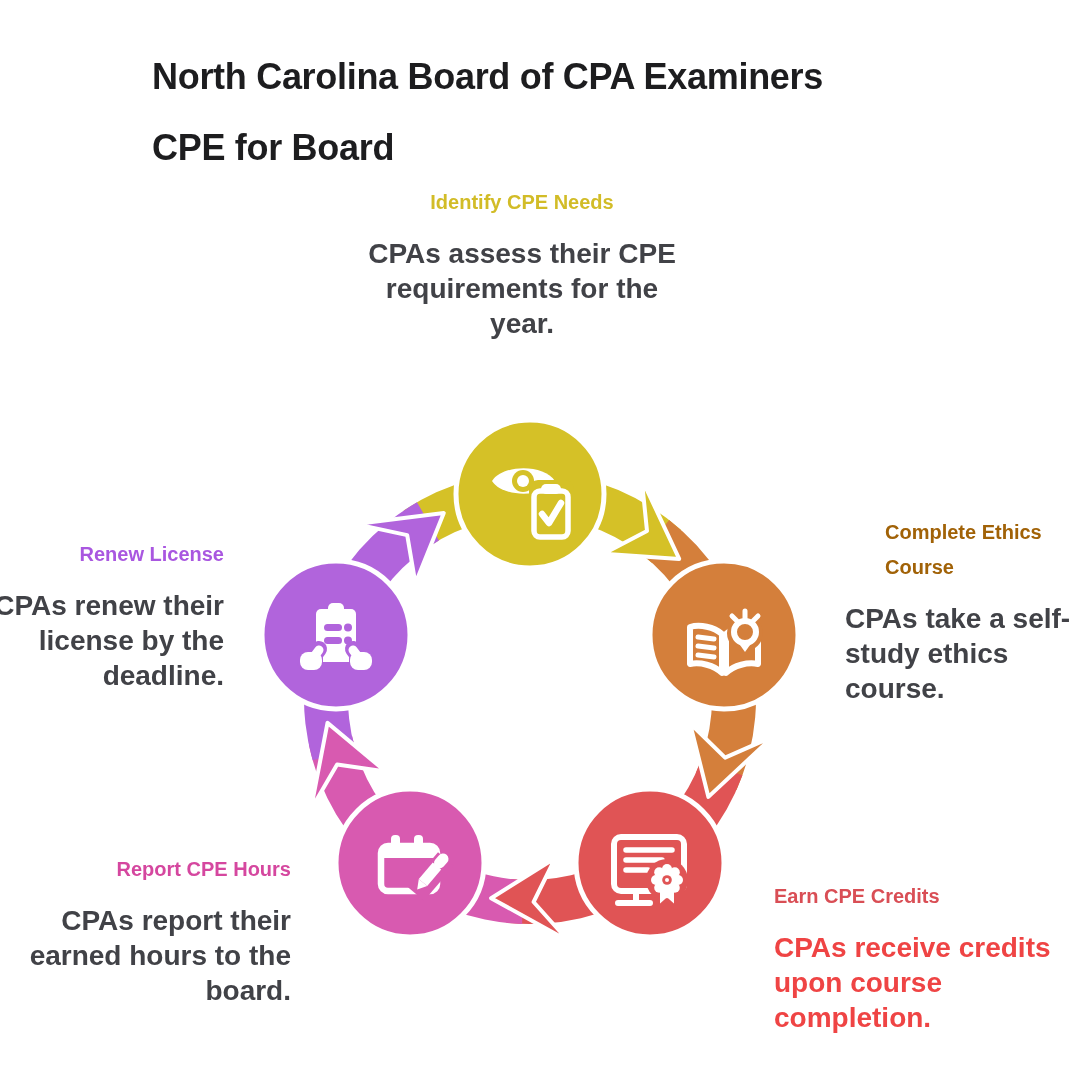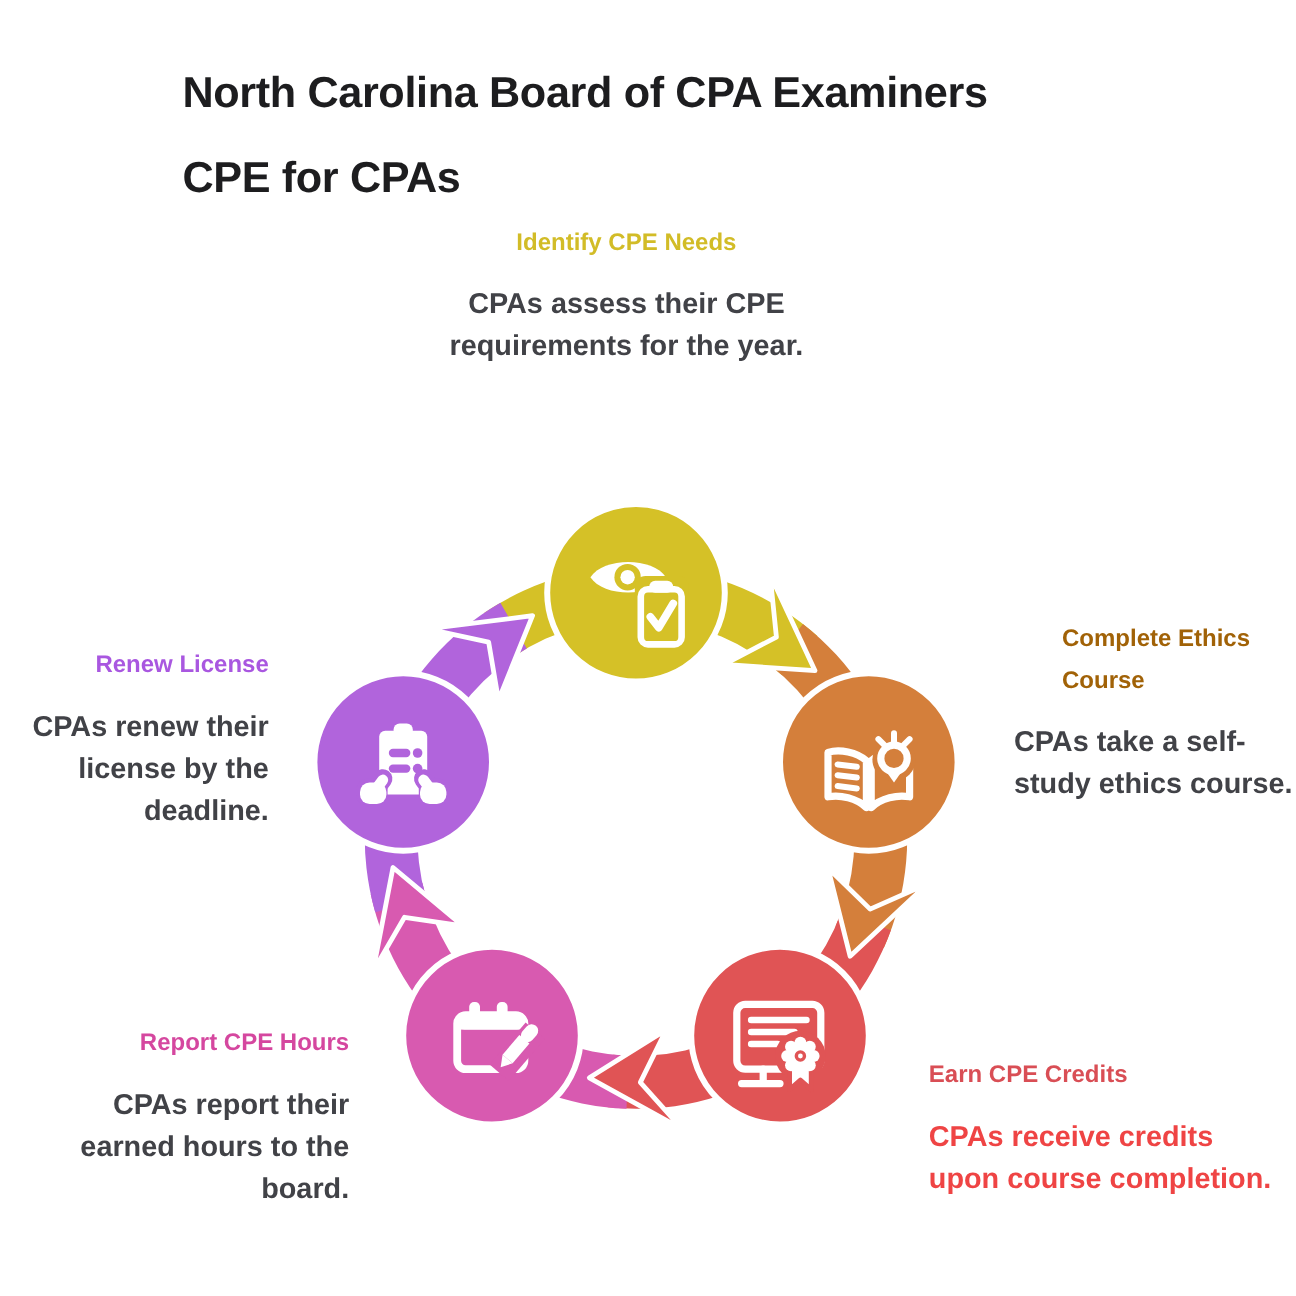--- a/index.html
+++ b/index.html
@@ -7,39 +7,39 @@
     position:relative;width:1080px;height:1080px;overflow:hidden;
     font-family:"Liberation Sans","DejaVu Sans",sans-serif;background:#fff;
   }
   .title{
     position:absolute;left:152px;top:41px;
     font-size:36px;font-weight:600;line-height:71px;letter-spacing:-0.3px;
   }
   .diagram{position:absolute;left:0;top:0;}
   .step{position:absolute;}
   .step-title{font-size:20px;font-weight:bold;line-height:35px;margin:0 0 16px 0;}
-  .step-desc{font-size:24px;font-weight:bold;line-height:35px;}
+  .step-desc{font-size:28px;font-weight:bold;line-height:35px;}
   .s1{left:352px;top:185px;width:340px;text-align:center;}
   .s1 .step-title{max-width:210px;margin-left:auto;margin-right:auto;}
   .s2{left:845px;top:515px;width:250px;text-align:left;}
   .s2 .step-title{max-width:205px;}
   .s3{left:774px;top:879px;width:300px;text-align:left;}
   .s3 .step-title{max-width:170px;}
   .s4{right:789px;top:852px;width:280px;text-align:right;}
   .s4 .step-title{max-width:180px;margin-left:auto;}
   .s5{right:856px;top:537px;width:260px;text-align:right;}
 </style>
 </head>
 <body>
 
 <div class="canvas">
 
   <div class="title" style="color: rgb(29, 29, 31);">
     <div>North Carolina Board of CPA Examiners</div>
-    <div>CPE for CPAs</div>
+    <div>CPE for Board</div>
   </div>
 
   <svg class="diagram" width="1080" height="1080" viewBox="0 0 1080 1080">
 
     <path d="M 403.6 510.6 A 226 226 0 0 1 681.2 530.1 L 651.8 562.8 A 182 182 0 0 0 428.2 547.1 Z" fill="#d5c127"></path>
     <path d="M 669.1 519.9 A 226 226 0 0 1 736.5 789.9 L 696.3 772.0 A 182 182 0 0 0 642.1 554.6 Z" fill="#d47f3b"></path>
     <path d="M 742.4 775.3 A 226 226 0 0 1 506.4 922.8 L 511.0 879.0 A 182 182 0 0 0 701.0 760.2 Z" fill="#e05455"></path>
     <path d="M 522.1 923.9 A 226 226 0 0 1 308.9 745.0 L 352.0 735.8 A 182 182 0 0 0 523.6 879.9 Z" fill="#d85ab0"></path>
     <path d="M 312.7 760.3 A 226 226 0 0 1 417.0 502.3 L 439.0 540.4 A 182 182 0 0 0 355.0 748.2 Z" fill="#b164dc"></path>
 

